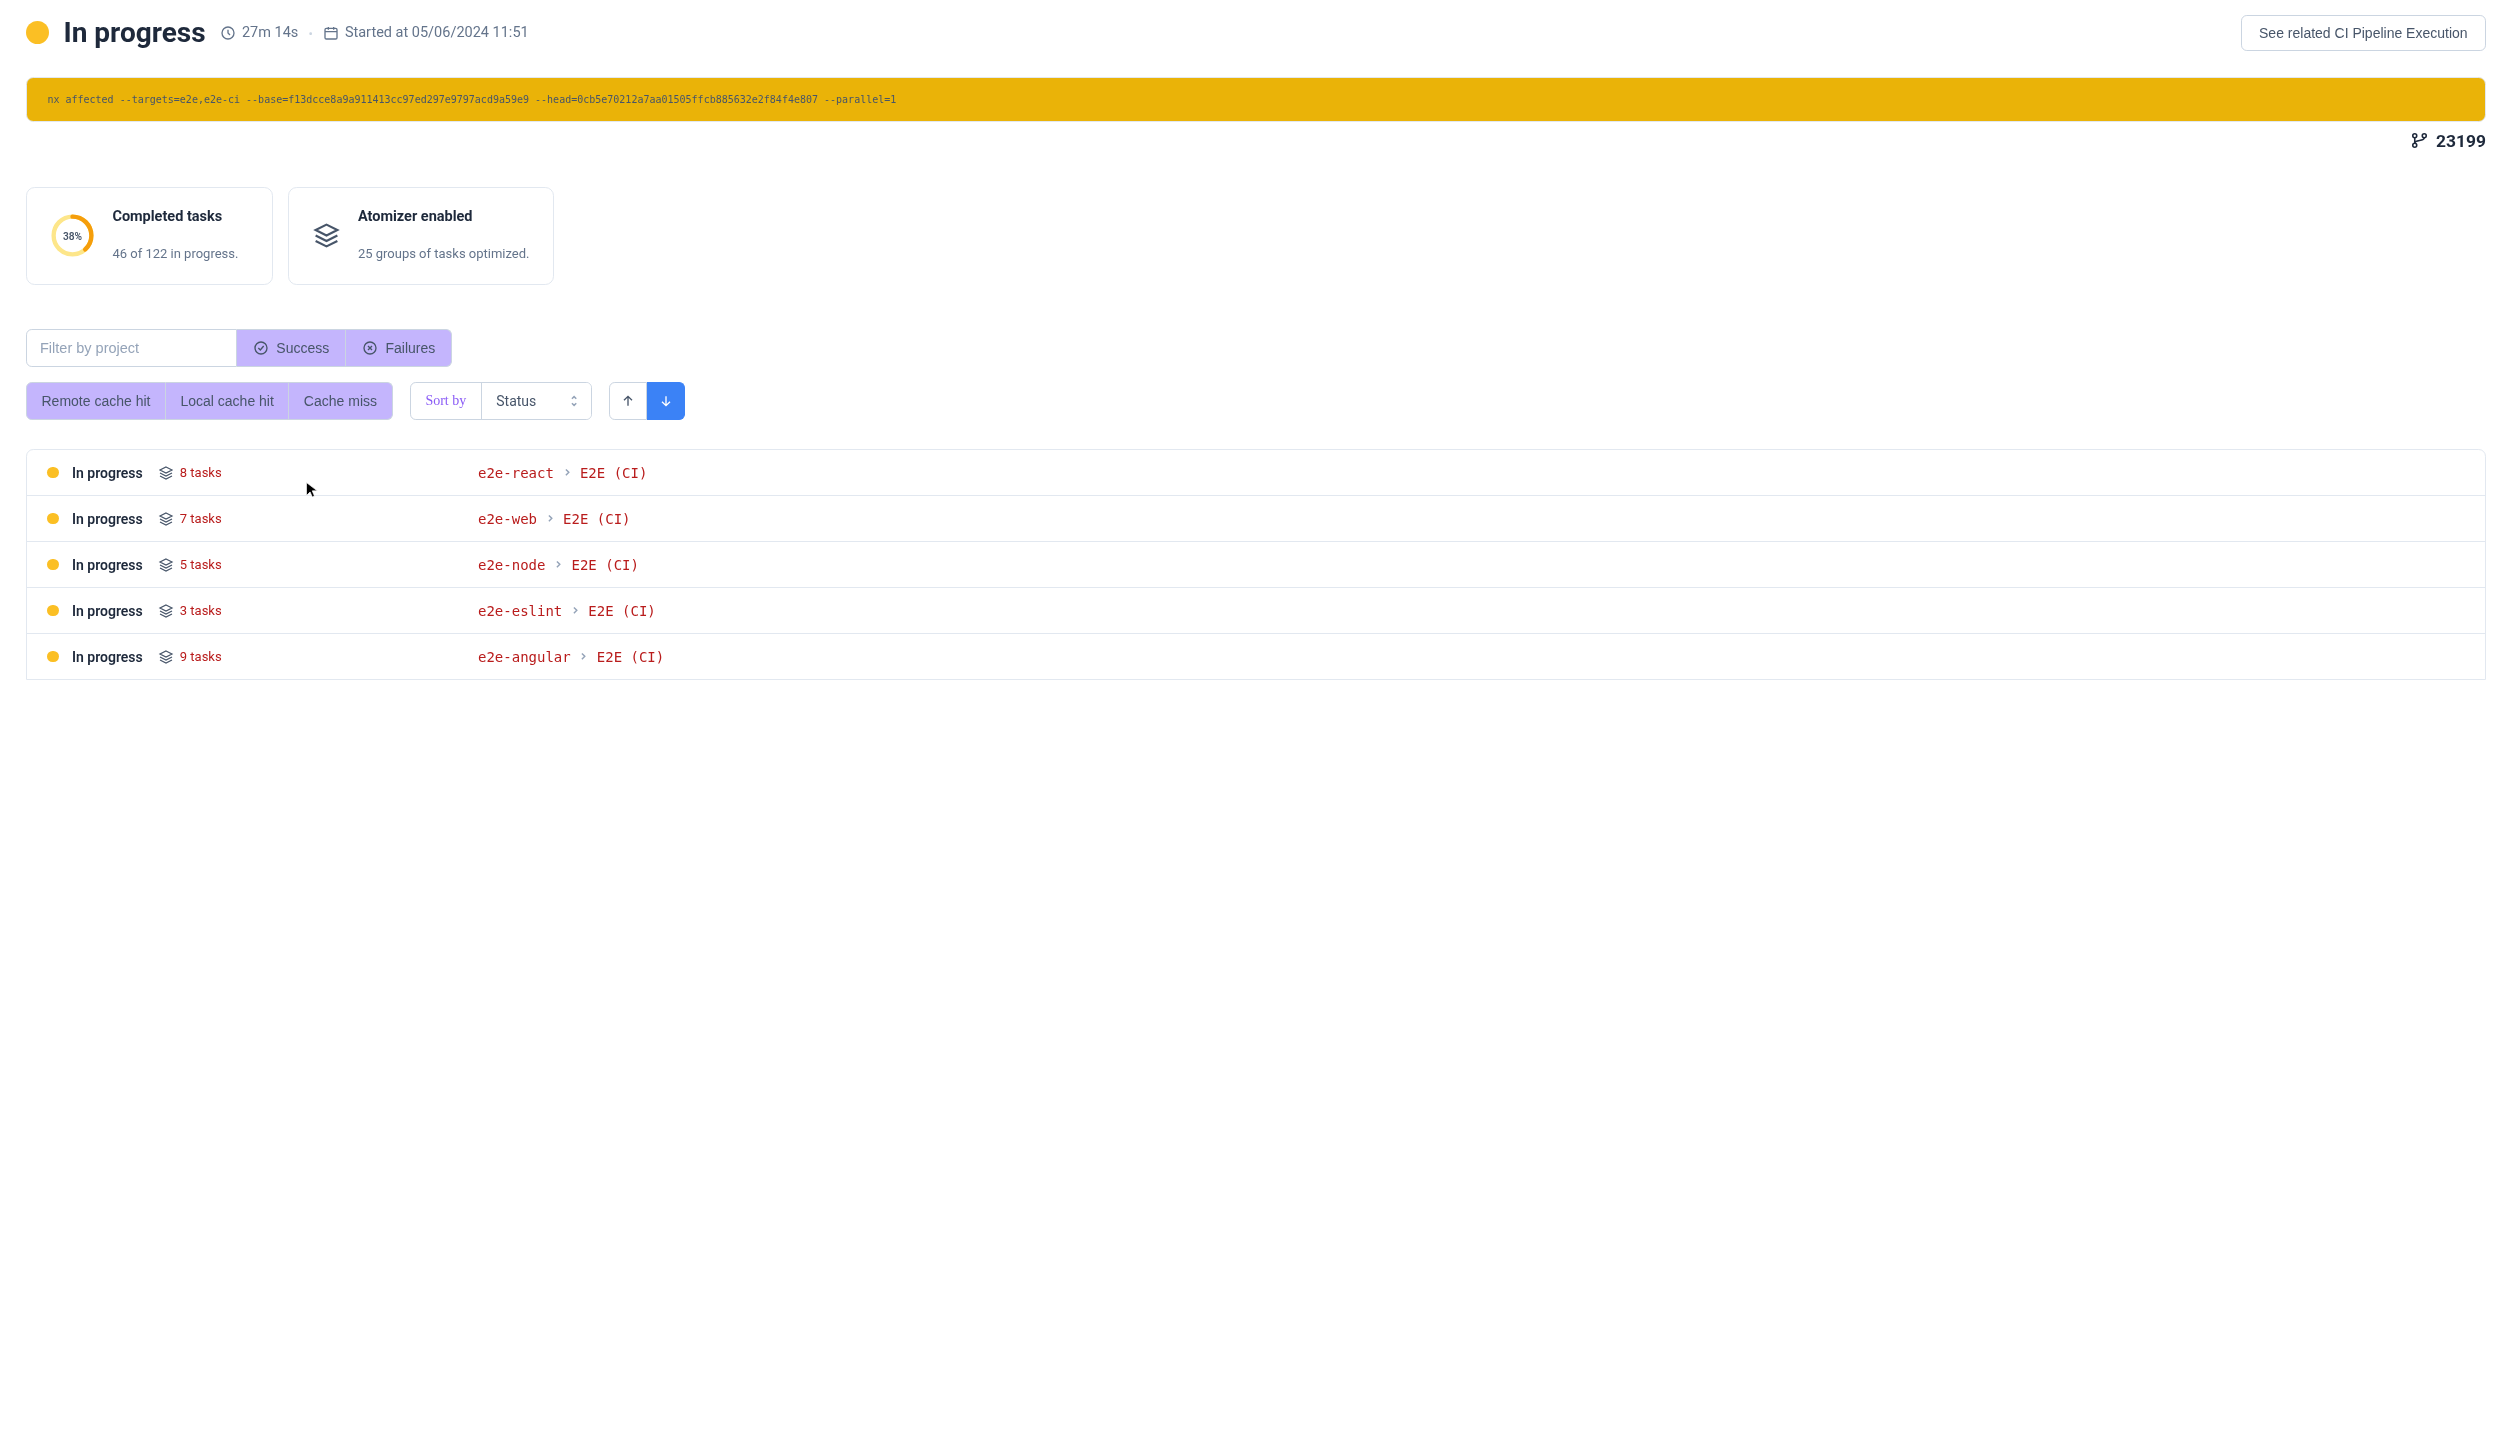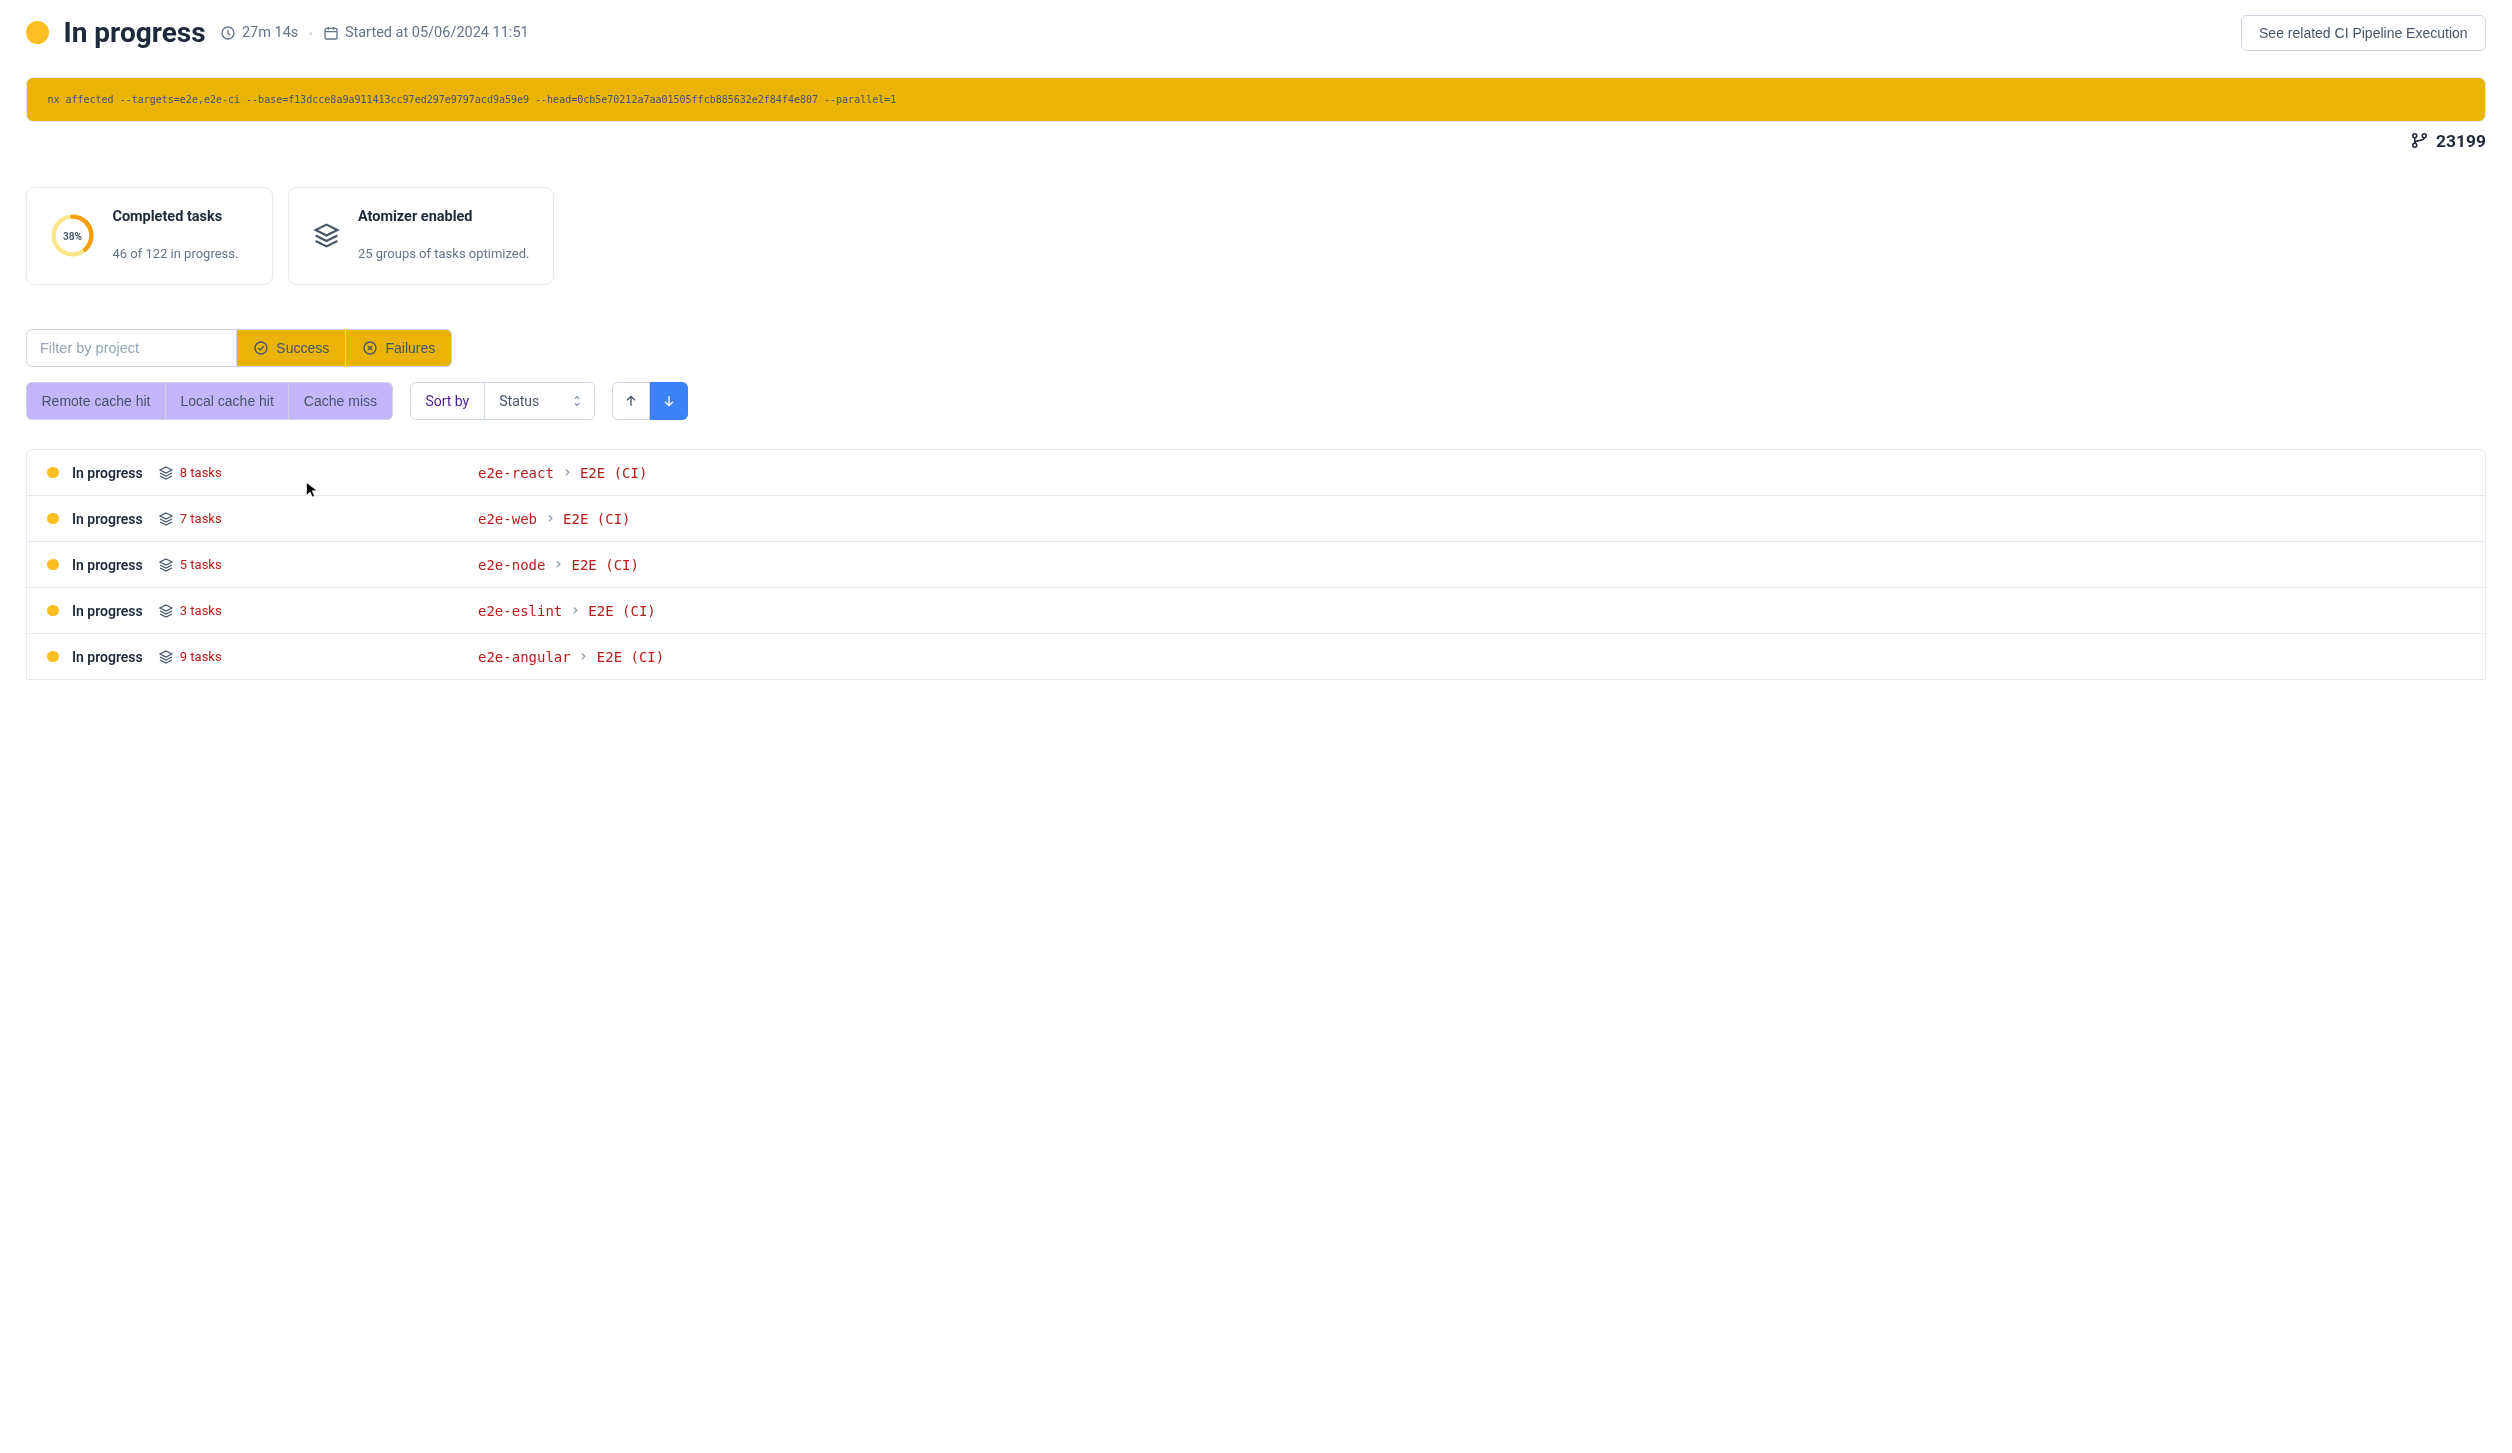--- a/index.html
+++ b/index.html
@@ -177,21 +177,21 @@
     }
     .filter-input::placeholder {
       color: #94a3b8;
     }
     .filter-btn {
       border: 0.7px solid #cbd5e1;
       border-left: none;
       padding: 10.2px 16px;
       font-size: 14px;
       color: #475569;
-      background: #eab308;
+      background: #c4b5fd;
       cursor: pointer;
       display: flex;
       align-items: center;
       gap: 7.3px;
     }
     .filter-btn:last-of-type {
       border-radius: 0 5.8px 5.8px 0;
     }
     .controls-row {
       display: flex;
@@ -221,22 +221,23 @@
     }
     .sort-group {
       display: flex;
       border: 0.7px solid #cbd5e1;
       border-radius: 5.8px;
       overflow: hidden;
     }
     .sort-label {
       padding: 10.2px 14.5px;
       font-size: 14px;
-      color: #4c1d95;
+      color: #8b5cf6;
       border-right: 0.7px solid #cbd5e1;
+      font-family: Liberation Serif, serif;
     }
     .sort-select {
       padding: 10.2px 36px 10.2px 14.5px;
       font-size: 14px;
       color: #475569;
       border: none;
       background: white;
       cursor: pointer;
       position: relative;
       min-width: 109px;

